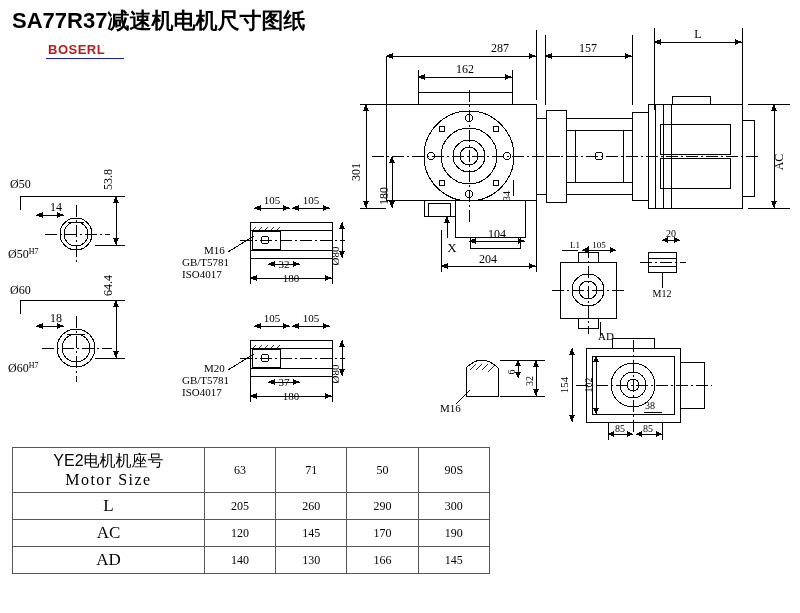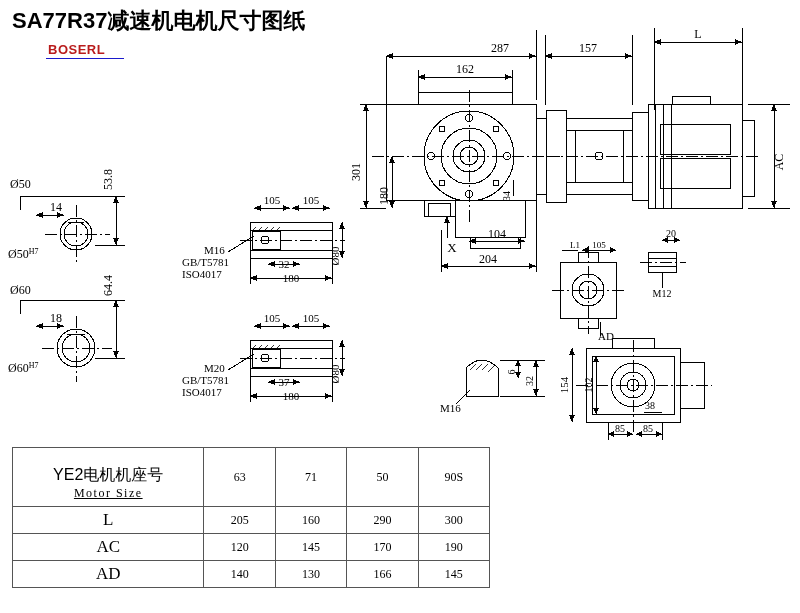--- a/index.html
+++ b/index.html
@@ -77,28 +77,26 @@
     padding: 3px 0;
   }
   .spec-table td.rowlabel {
     width: 198px;
     font-size: 17px;
   }
   .hdr-label .cn {
     display: block;
     font-family: "Liberation Sans", sans-serif;
     font-size: 16px;
-    margin-top: 14px;
   }
   .hdr-label .en {
     display: block;
     font-family: "Liberation Serif", serif;
-    font-size: 12px;
+    font-size: 16px;
     letter-spacing: 1.5px;
-    text-decoration: underline;
   }
   .spec-table td.val { width: 70px; }
 </style>
 </head>
 <body>
 
 <div id="root">
 
   <div class="title">SA77R37减速机电机尺寸图纸</div>
   <div class="logo">BOSERL</div>
@@ -437,21 +435,21 @@
           <span class="en">Motor Size</span>
         </td>
         <td class="val">63</td>
         <td class="val">71</td>
         <td class="val">50</td>
         <td class="val">90S</td>
       </tr>
       <tr>
         <td class="rowlabel">L</td>
         <td class="val">205</td>
-        <td class="val">160</td>
+        <td class="val">260</td>
         <td class="val">290</td>
         <td class="val">300</td>
       </tr>
       <tr>
         <td class="rowlabel">AC</td>
         <td class="val">120</td>
         <td class="val">145</td>
         <td class="val">170</td>
         <td class="val">190</td>
       </tr>

